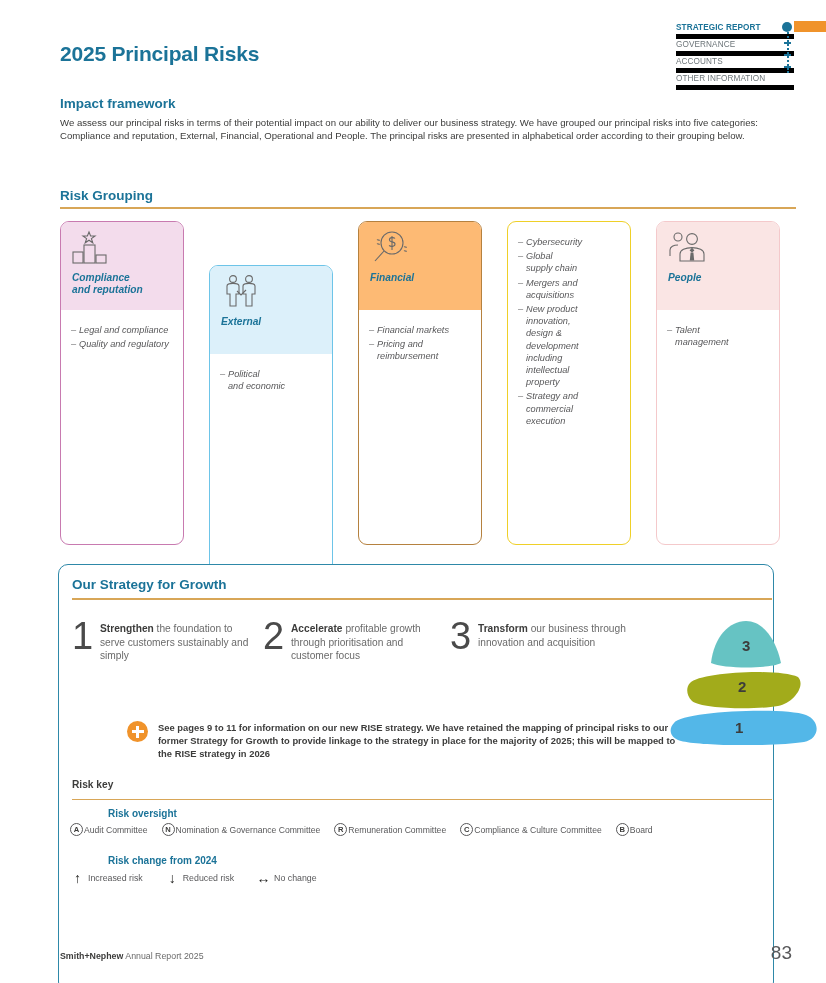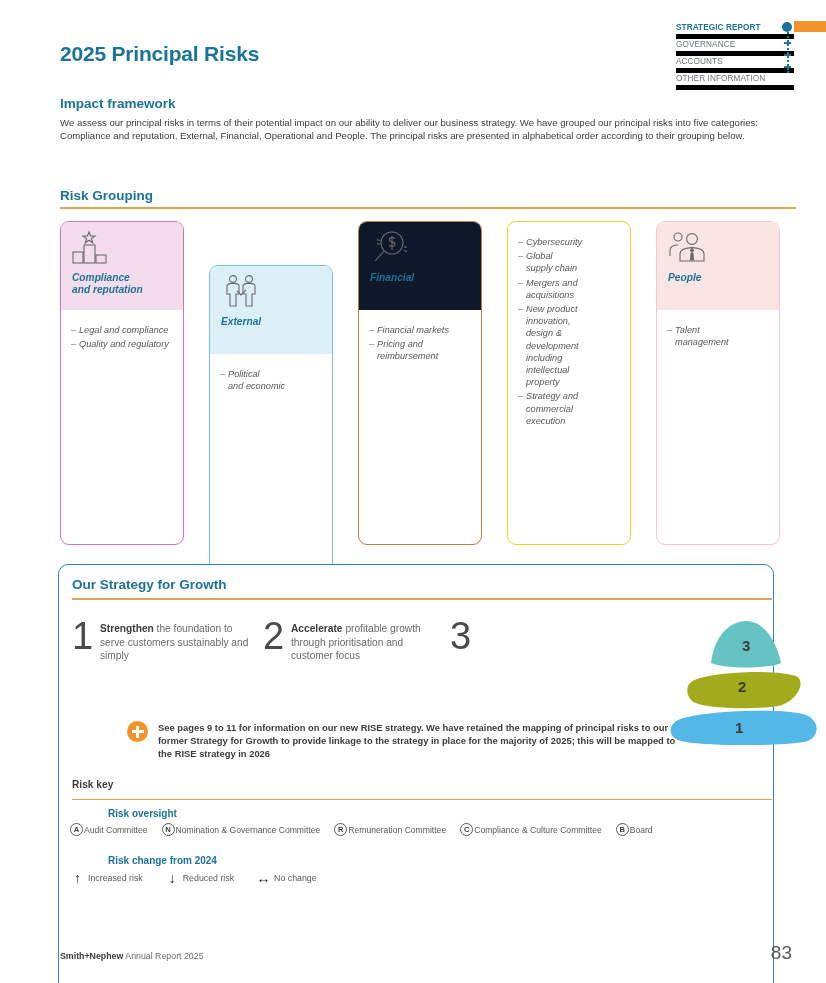--- a/index.html
+++ b/index.html
@@ -85,21 +85,21 @@
     color: #58585a; margin-bottom: 2px;
   }
   .bullet .dash { width: 8px; flex: none; }
   .bullet .txt { flex: 1; }
 
   .c0 { left: 0px;   border-color: #c87ab0; }
   .c0 .card-head { background: #f3dcec; }
   .c1 { left: 149px; border-color: #6dc4e8; margin-top: 44px; }
   .c1 .card-head { background: #dcf0fa; }
   .c2 { left: 298px; border-color: #b5813f; }
-  .c2 .card-head { background: #0f172a; }
+  .c2 .card-head { background: #fdba74; }
   .c3 { left: 447px; border-color: #efd028; }
   .c3 .card-head { background: #fcf1c8; }
   .c4 { left: 596px; border-color: #f4c9cb; }
   .c4 .card-head { background: #fae5e4; }
 
   
   .panel {
     position: absolute; left: 58px; top: 564px;
     width: 716px; height: 428px;
     border: 1.5px solid #2e88a8; border-radius: 10px;
@@ -349,20 +349,21 @@
       <div class="pillar p0">
         <div class="num">1</div>
         <div class="ptxt"><b>Strengthen</b><span> the foundation to serve customers sustainably and simply</span></div>
       </div>
       <div class="pillar p1">
         <div class="num">2</div>
         <div class="ptxt"><b>Accelerate</b><span> profitable growth through prioritisation and customer focus</span></div>
       </div>
       <div class="pillar p2">
         <div class="num">3</div>
+        <div class="ptxt"><b>Transform</b><span> our business through innovation and acquisition</span></div>
       </div>
     </div>
 
     <div class="pyramid">
       <svg viewBox="0 0 175 130" width="175" height="130">
         <path d="M57 48 C60 22 75 6 92 6 C109 6 122 24 127 48 C116 54 70 54 57 48 Z" fill="#66c3c3"></path>
         <path d="M36 68 C46 57 124 53 144 62 C152 70 140 88 124 91 C100 95 48 94 38 86 C32 80 32 72 36 68 Z" fill="#a2ab1b"></path>
         <path d="M20 108 C28 96 130 92 152 100 C167 106 166 124 150 127 C118 132 38 131 24 125 C15 121 15 113 20 108 Z" fill="#53b7e8"></path>
       </svg>
       <div class="pyr-label" style="left:88px; top:22px">3</div>

